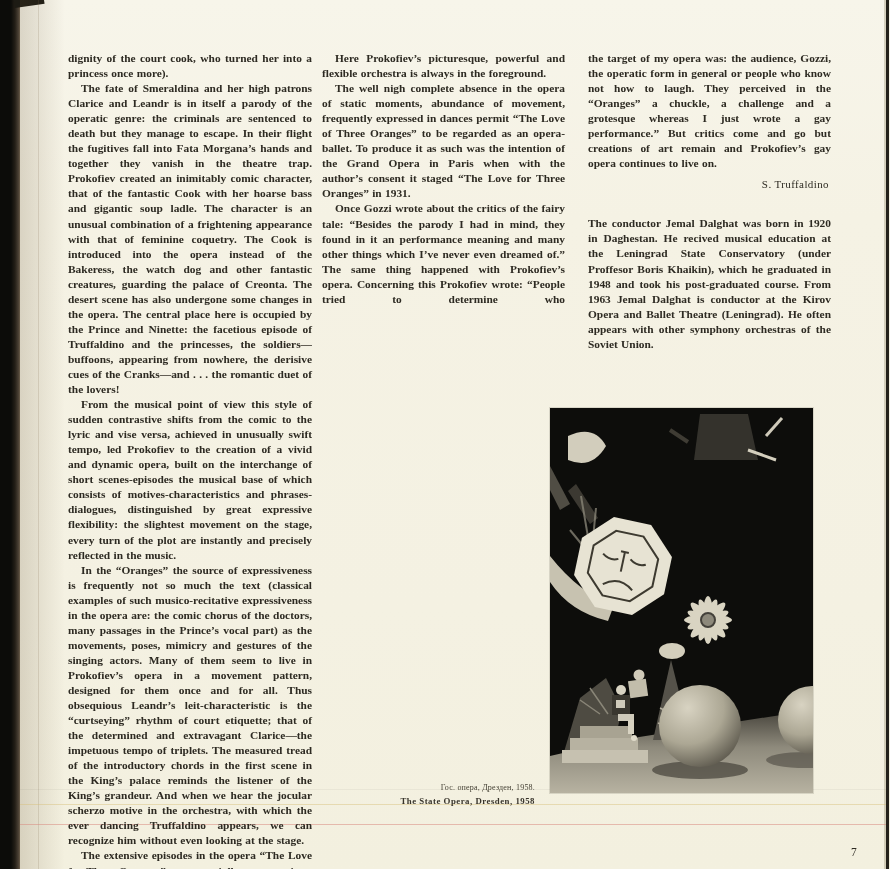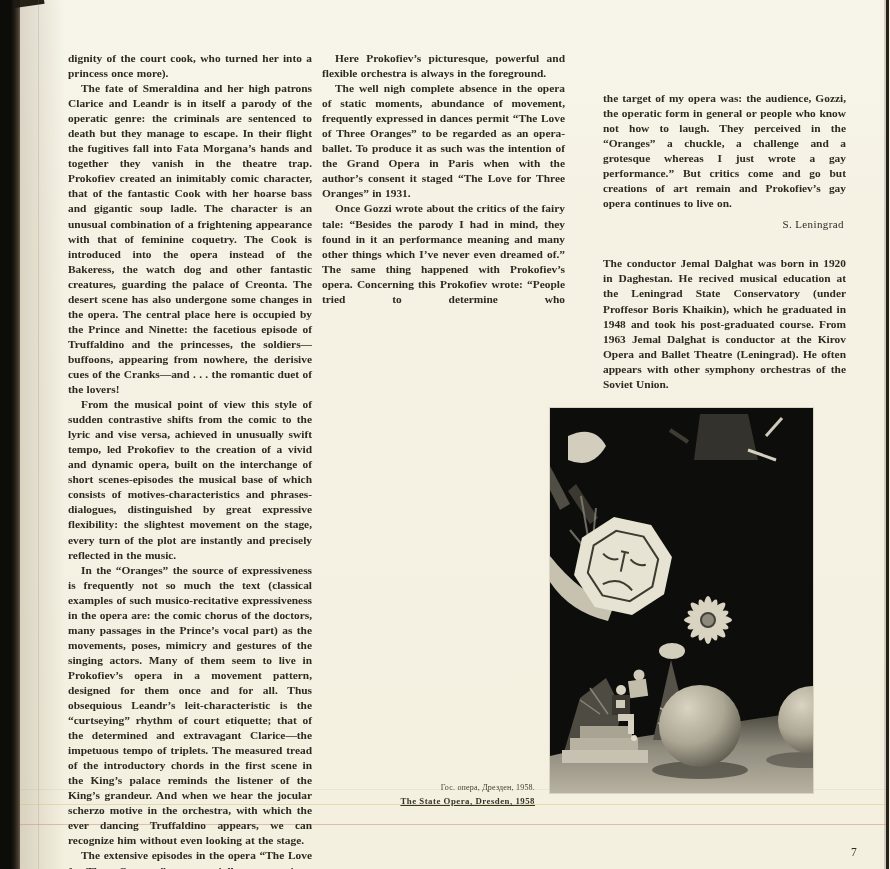--- a/index.html
+++ b/index.html
@@ -21,30 +21,30 @@
   .scanline-b{position:absolute;left:20px;top:824px;width:866px;height:1px;background:rgba(216,140,130,0.55);}
   .scanline-c{position:absolute;left:20px;top:789px;width:866px;height:1px;background:rgba(60,50,30,0.05);}
 
   
   .col{position:absolute;top:51px;color:#2d2a22;}
   .col p{margin:0;font-size:11.4px;line-height:15.05px;text-align:justify;text-indent:13px;word-spacing:0.5px;font-weight:bold;}
   .col p.cont{text-indent:0;}
   .col p.runover{text-align-last:justify;}
   .col-1{left:68px;width:244px;}
   .col-2{left:322px;width:243px;}
-  .col-3{left:603px;width:243px;margin-top:40px;}
+  .col-3{left:588px;width:243px;}
   .signature{margin-top:7px;font-size:11px;text-align:right;letter-spacing:0.4px;padding-right:2px;color:#2d2a22;}
   .col-3 .second{margin-top:26px;}
 
   
   .photo{position:absolute;left:550px;top:408px;width:263px;height:385px;margin:0;box-shadow:0 0 0 1px rgba(60,55,40,0.15);}
   .photo svg{display:block;}
   .photo-caption{position:absolute;left:352px;top:756px;width:183px;text-align:right;color:#454135;}
   .cap-ru{font-size:8px;letter-spacing:0.2px;margin-bottom:4px;margin-top:27px;}
-  .cap-en{font-size:8.8px;font-weight:bold;letter-spacing:0.5px;color:#37332a;text-decoration:underline;}
+  .cap-en{font-size:8.8px;font-weight:bold;letter-spacing:0.5px;color:#37332a;}
 
   .page-number{position:absolute;left:851px;top:846px;font-size:11.5px;color:#2d2a22;}
 </style>
 </head>
 <body>
 
 <div class="scan">
 
   <div class="binding"></div>
   <div class="corner-mark"></div>
@@ -65,21 +65,21 @@
   </div>
 
   <div class="col col-2">
     <p>Here Prokofiev’s picturesque, powerful and flexible orchestra is always in the foreground.</p>
     <p>The well nigh complete absence in the opera of static moments, abundance of movement, frequently expressed in dances permit “The Love of Three Oranges” to be regarded as an opera-ballet. To produce it as such was the intention of the Grand Opera in Paris when with the author’s consent it staged “The Love for Three Oranges” in 1931.</p>
     <p class="runover">Once Gozzi wrote about the critics of the fairy tale: “Besides the parody I had in mind, they found in it an performance meaning and many other things which I’ve never even dreamed of.” The same thing happened with Prokofiev’s opera. Concerning this Prokofiev wrote: “People tried to determine who</p>
   </div>
 
   <div class="col col-3">
     <p class="cont">the target of my opera was: the audience, Gozzi, the operatic form in general or people who know not how to laugh. They perceived in the “Oranges” a chuckle, a challenge and a grotesque whereas I just wrote a gay performance.” But critics come and go but creations of art remain and Prokofiev’s gay opera continues to live on.</p>
-    <div class="signature">S. Leningrad</div>
+    <div class="signature">S. Truffaldino</div>
     <p class="cont second">The conductor Jemal Dalghat was born in 1920 in Daghestan. He recived musical education at the Leningrad State Conservatory (under Proffesor Boris Khaikin), which he graduated in 1948 and took his post-graduated course. From 1963 Jemal Dalghat is conductor at the Kirov Opera and Ballet Theatre (Leningrad). He often appears with other symphony orchestras of the Soviet Union.</p>
   </div>
 
   <figure class="photo">
     <svg viewBox="0 0 263 385" width="263" height="385" xmlns="http://www.w3.org/2000/svg">
       <defs>
         <radialGradient id="sph" cx="35%" cy="28%" r="80%">
           <stop offset="0%" stop-color="#d8d3c2"></stop>
           <stop offset="55%" stop-color="#aca794"></stop>
           <stop offset="100%" stop-color="#59554a"></stop>

